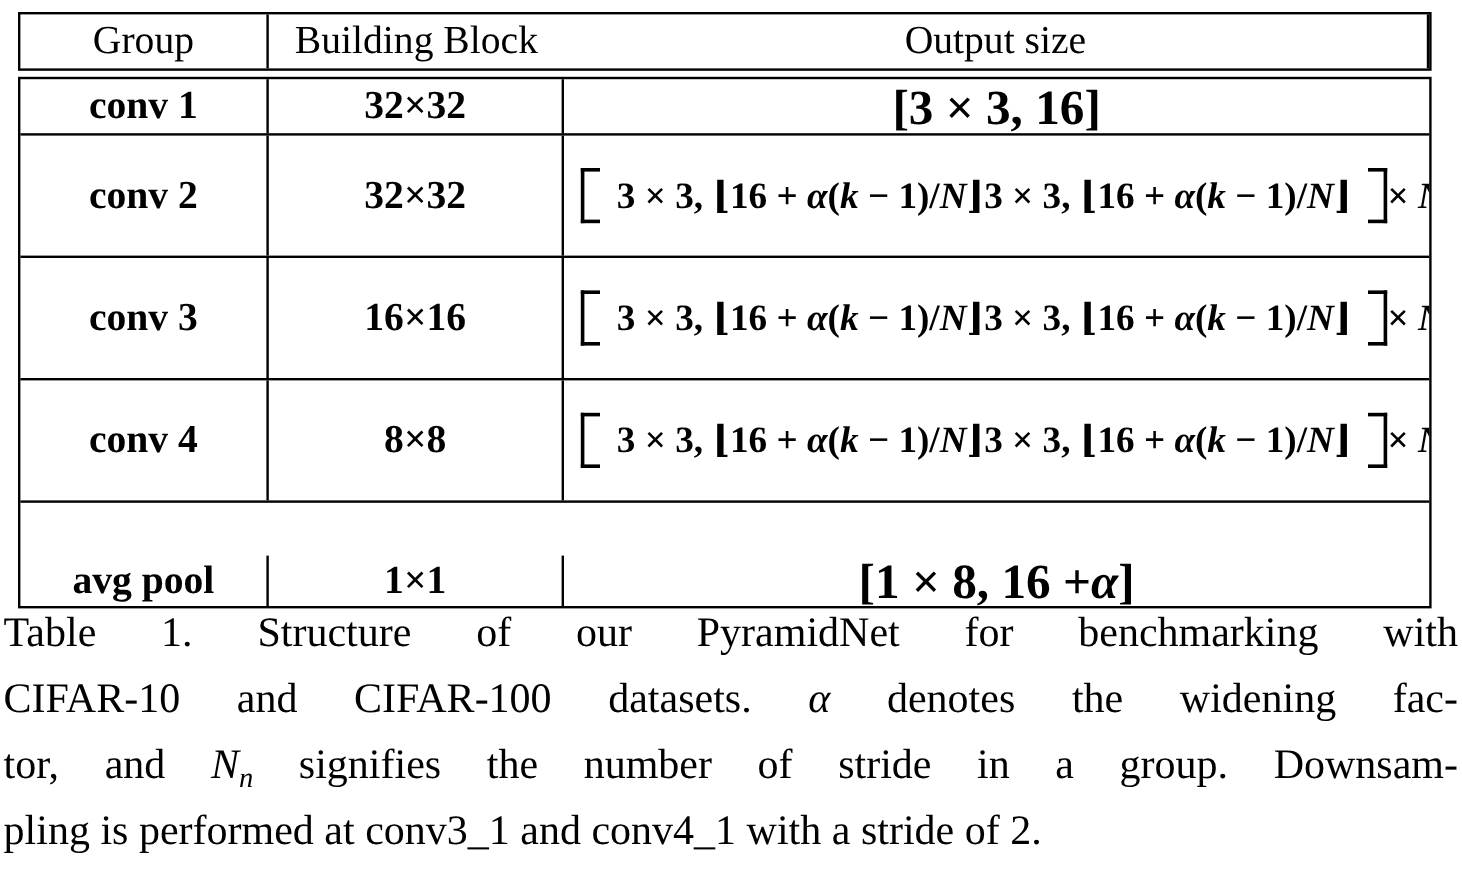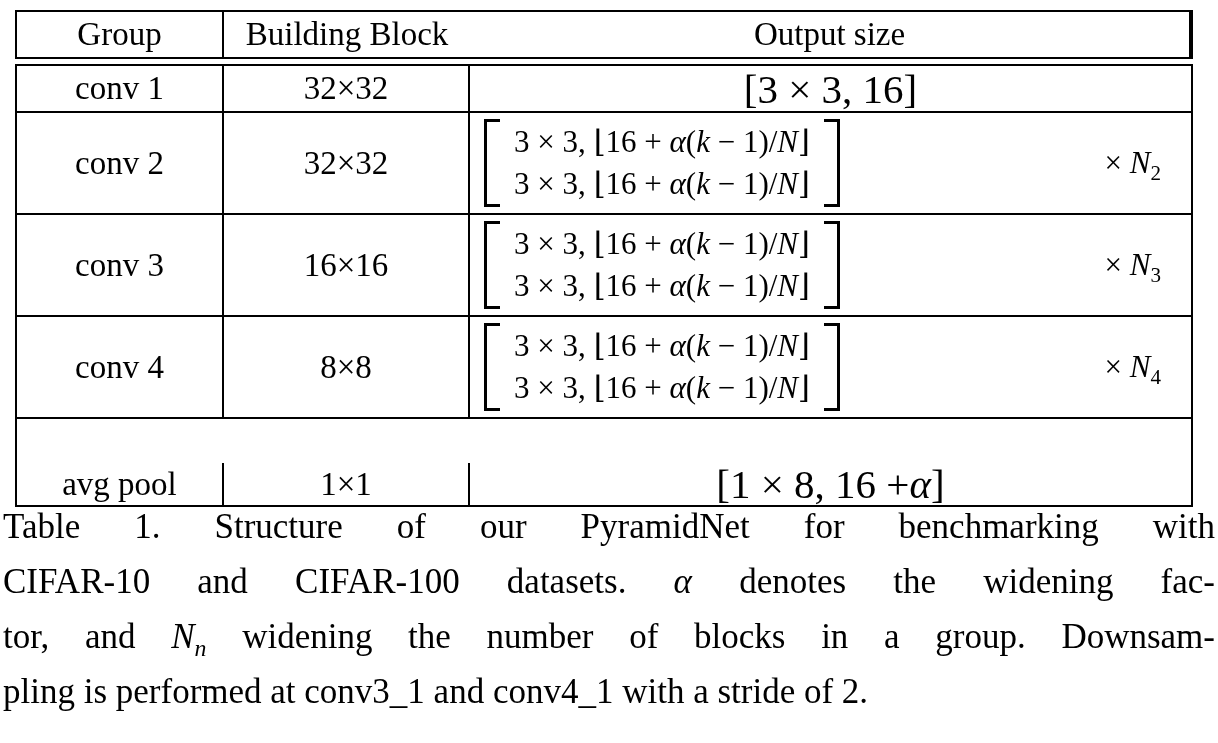--- a/index.html
+++ b/index.html
@@ -37,20 +37,21 @@
   .trow.r-conv1   { height: 45px; }
   .trow.r-matrix  { height: 100px; }
   .trow.r-avgpool { height: 42px; margin-top: 44px; }
 
   .cell {
     display: flex;
     align-items: center;
     justify-content: center;
     font-size: 33px;
     overflow: hidden;
+    font-weight: bold;
   }
   .cell.v { border-right: 2px solid #000; }
   .hcell {
     display: flex;
     align-items: center;
     justify-content: center;
     font-size: 33px;
   }
   .hcell.v { border-right: 2px solid #000; }
 
@@ -62,21 +63,20 @@
   }
   .matrix {
     display: inline-flex;
     align-items: stretch;
   }
   .brk { width: 13px; flex: 0 0 13px; }
   .brk-l { border-left: 3px solid #000; border-top: 3px solid #000; border-bottom: 3px solid #000; }
   .brk-r { border-right: 3px solid #000; border-top: 3px solid #000; border-bottom: 3px solid #000; }
   .mlines {
     display: flex;
-    flex-direction: column;
     padding: 2px 14px;
   }
   .mline {
     line-height: 42px;
     white-space: nowrap;
     text-align: center;
   }
   .mult {
     margin-left: auto;
     margin-right: 30px;
@@ -179,15 +179,15 @@
           <span>]</span>
         </div>
     </div>
 
   </div>
 </div>
 
 <div class="caption">
   <div class="cap-line"><span>Table 1. Structure of our PyramidNet for benchmarking with</span></div>
   <div class="cap-line"><span>CIFAR-10 and CIFAR-100 datasets. </span><span class="it">α</span><span> denotes the widening fac-</span></div>
-  <div class="cap-line"><span>tor, and </span><span class="it">N</span><sub class="it">n</sub><span> widening the number of blocks in a group. Downsam-</span></div>
+  <div class="cap-line"><span>tor, and </span><span class="it">N</span><sub class="it">n</sub><span> signifies the number of stride in a group. Downsam-</span></div>
   <div class="cap-line last"><span>pling is performed at conv3_1 and conv4_1 with a stride of 2.</span></div>
 </div>
 
 </body></html>

